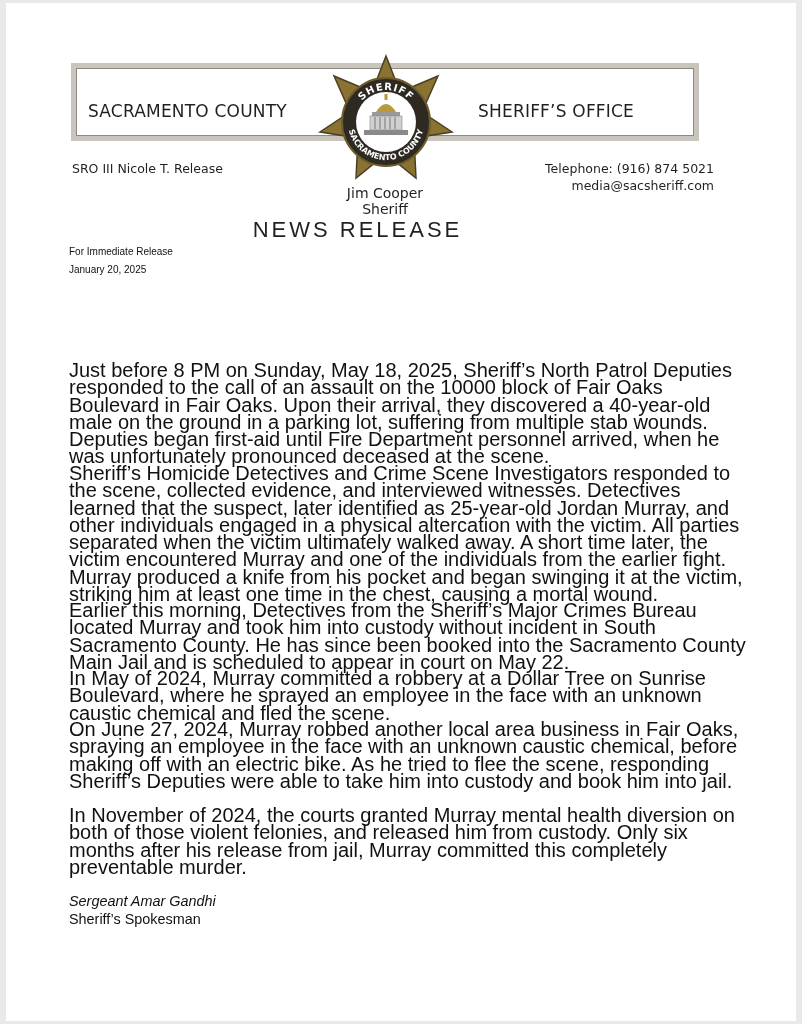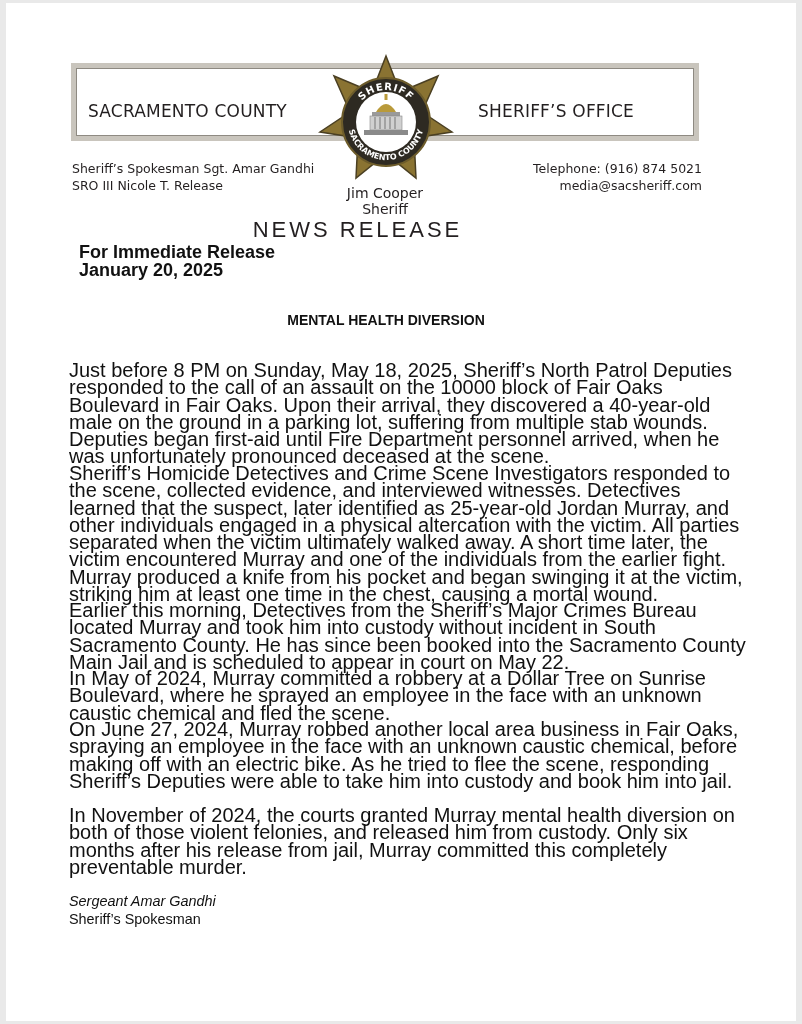--- a/index.html
+++ b/index.html
@@ -5,44 +5,43 @@
   html, body { margin:0; padding:0; }
   body { width:802px; height:1024px; background:#e9e9e9; position:relative; overflow:hidden; font-family:"Liberation Sans", sans-serif; }
   .page { position:absolute; left:6px; top:3px; width:790px; height:1018px; background:#fff; }
   .banner { position:absolute; left:71px; top:63px; width:628px; height:78px; background:#c9c5bd; }
   .banner-inner { position:absolute; left:5px; top:5px; right:5px; bottom:5px; background:#fff; border:1px solid #8e8a82; box-sizing:border-box; }
   .hdr { position:absolute; font-family:"DejaVu Sans", sans-serif; color:#231f20; font-size:17px; letter-spacing:0.2px; }
   .hdr-left { left:88px; top:101px; }
   .hdr-right { left:478px; top:101px; }
   .sub { position:absolute; font-family:"DejaVu Sans", sans-serif; font-size:12.5px; color:#231f20; line-height:17px; }
   .sub-left { left:72px; top:160px; }
-  .sub-right { right:100px; top:160px; text-align:right; }
+  .sub-right { right:88px; top:160px; text-align:right; }
   .badge { position:absolute; left:318px; top:54px; width:136px; height:136px; }
   .sheriff-name { position:absolute; left:330px; top:185px; width:110px; text-align:center; font-family:"DejaVu Sans", sans-serif; font-size:14px; color:#231f20; line-height:16px; }
   .news { position:absolute; left:0; width:715px; top:217px; text-align:center; font-family:Liberation Sans, sans-serif; font-size:22px; letter-spacing:3px; color:#231f20; }
-  .release { position:absolute; left:69px; top:243px; font-weight:bold; font-size:18px; line-height:18px; color:#111;margin-left:10px; }
+  .release { position:absolute; left:69px; top:243px; font-weight:normal; font-size:10px; line-height:18px; color:#111; }
   .headline { position:absolute; left:0; width:772px; top:312px; text-align:center; font-weight:bold; font-size:14px; line-height:17px; color:#111; }
   .body { position:absolute; left:69px; width:680px; font-size:20px; line-height:17.3px; color:#111; margin:0; }
   .p1 { top:362px; } .p2 { top:465px; } .p3 { top:602px; } .p4 { top:670px; } .p5 { top:721px; } .p6 { top:807px; }
   .sig { position:absolute; left:69px; top:892px; font-size:14.4px; line-height:18px; color:#111; }
   .sig .name { font-style:italic; }
 </style>
 </head>
 <body>
 
 <div class="page"></div>
 
 <div class="banner">
   <div class="banner-inner"></div>
 </div>
 <div class="hdr hdr-left">SACRAMENTO COUNTY</div>
 <div class="hdr hdr-right">SHERIFF’S OFFICE</div>
 
 <div class="sub sub-left">
-  <div>Sheriff’s Spokesman Sgt. Amar Gandhi</div>
   <div>SRO III Nicole T. Release</div>
 </div>
 <div class="sub sub-right">
   <div>Telephone: (916) 874 5021</div>
   <div>media@sacsheriff.com</div>
 </div>
 
 <svg class="badge" viewBox="0 0 136 136">
   <defs>
     <path id="arcTop" d="M 36 68 A 32 32 0 0 1 100 68"></path>
@@ -77,21 +76,20 @@
 </div>
 
 <div class="news">NEWS RELEASE</div>
 
 <div class="release">
   <div>For Immediate Release</div>
   <div>January 20, 2025</div>
 </div>
 
 <div class="headline">
-  <div>MENTAL HEALTH DIVERSION</div>
 </div>
 
 <p class="body p1">Just before 8 PM on Sunday, May 18, 2025, Sheriff’s North Patrol Deputies responded to the call of an assault on the 10000 block of Fair Oaks Boulevard in Fair Oaks.  Upon their arrival, they discovered a 40-year-old male on the ground in a parking lot, suffering from multiple stab wounds.  Deputies began first-aid until Fire Department personnel arrived, when he was unfortunately pronounced deceased at the scene.</p>
 <p class="body p2">Sheriff’s Homicide Detectives and Crime Scene Investigators responded to the scene, collected evidence, and interviewed witnesses.  Detectives learned that the suspect, later identified as 25-year-old Jordan Murray, and other individuals engaged in a physical altercation with the victim.  All parties separated when the victim ultimately walked away.  A short time later, the victim encountered Murray and one of the individuals from the earlier fight.  Murray produced a knife from his pocket and began swinging it at the victim, striking him at least one time in the chest, causing a mortal wound.</p>
 <p class="body p3">Earlier this morning, Detectives from the Sheriff’s Major Crimes Bureau located Murray and took him into custody without incident in South Sacramento County.  He has since been booked into the Sacramento County Main Jail and is scheduled to appear in court on May 22.</p>
 <p class="body p4">In May of 2024, Murray committed a robbery at a Dollar Tree on Sunrise Boulevard, where he sprayed an employee in the face with an unknown caustic chemical and fled the scene.</p>
 <p class="body p5">On June 27, 2024, Murray robbed another local area business in Fair Oaks, spraying an employee in the face with an unknown caustic chemical, before making off with an electric bike.  As he tried to flee the scene, responding Sheriff’s Deputies were able to take him into custody and book him into jail.</p>
 <p class="body p6">In November of 2024, the courts granted Murray mental health diversion on both of those violent felonies, and released him from custody.  Only six months after his release from jail, Murray committed this completely preventable murder.</p>
 
 <div class="sig">

